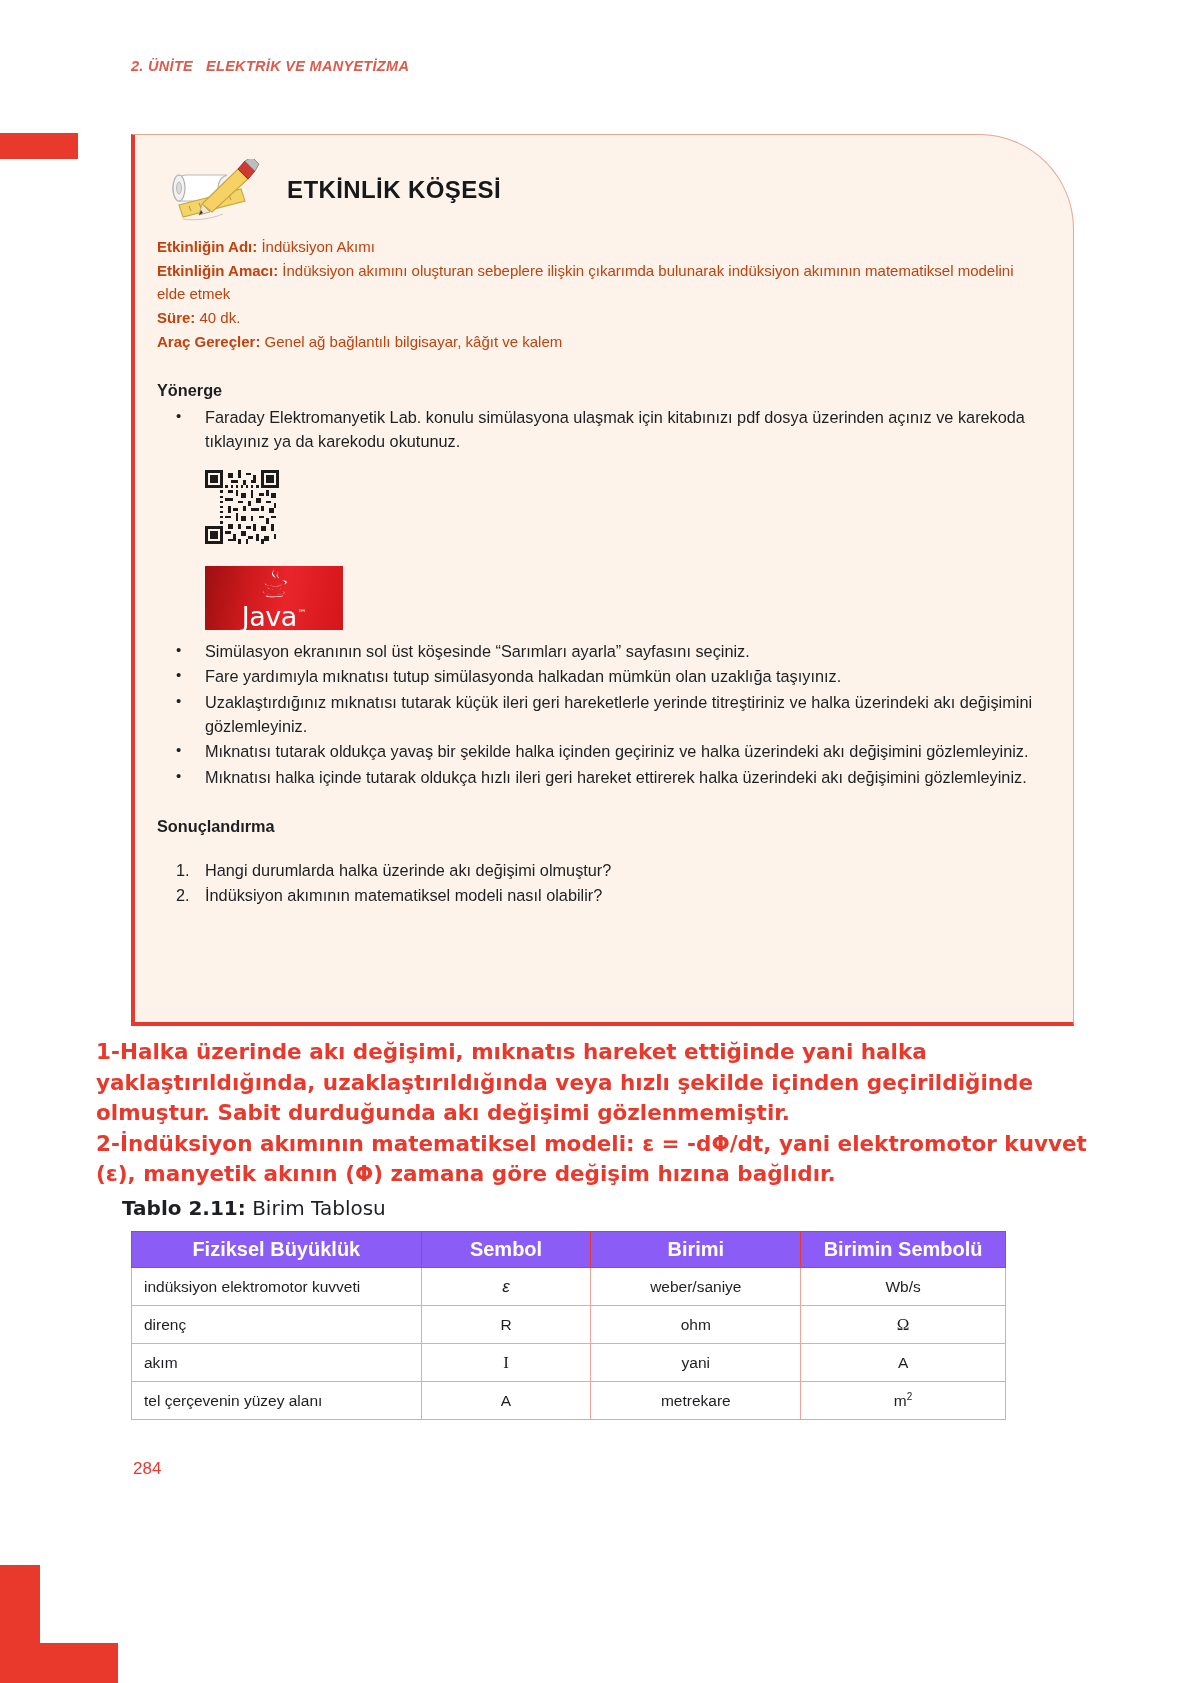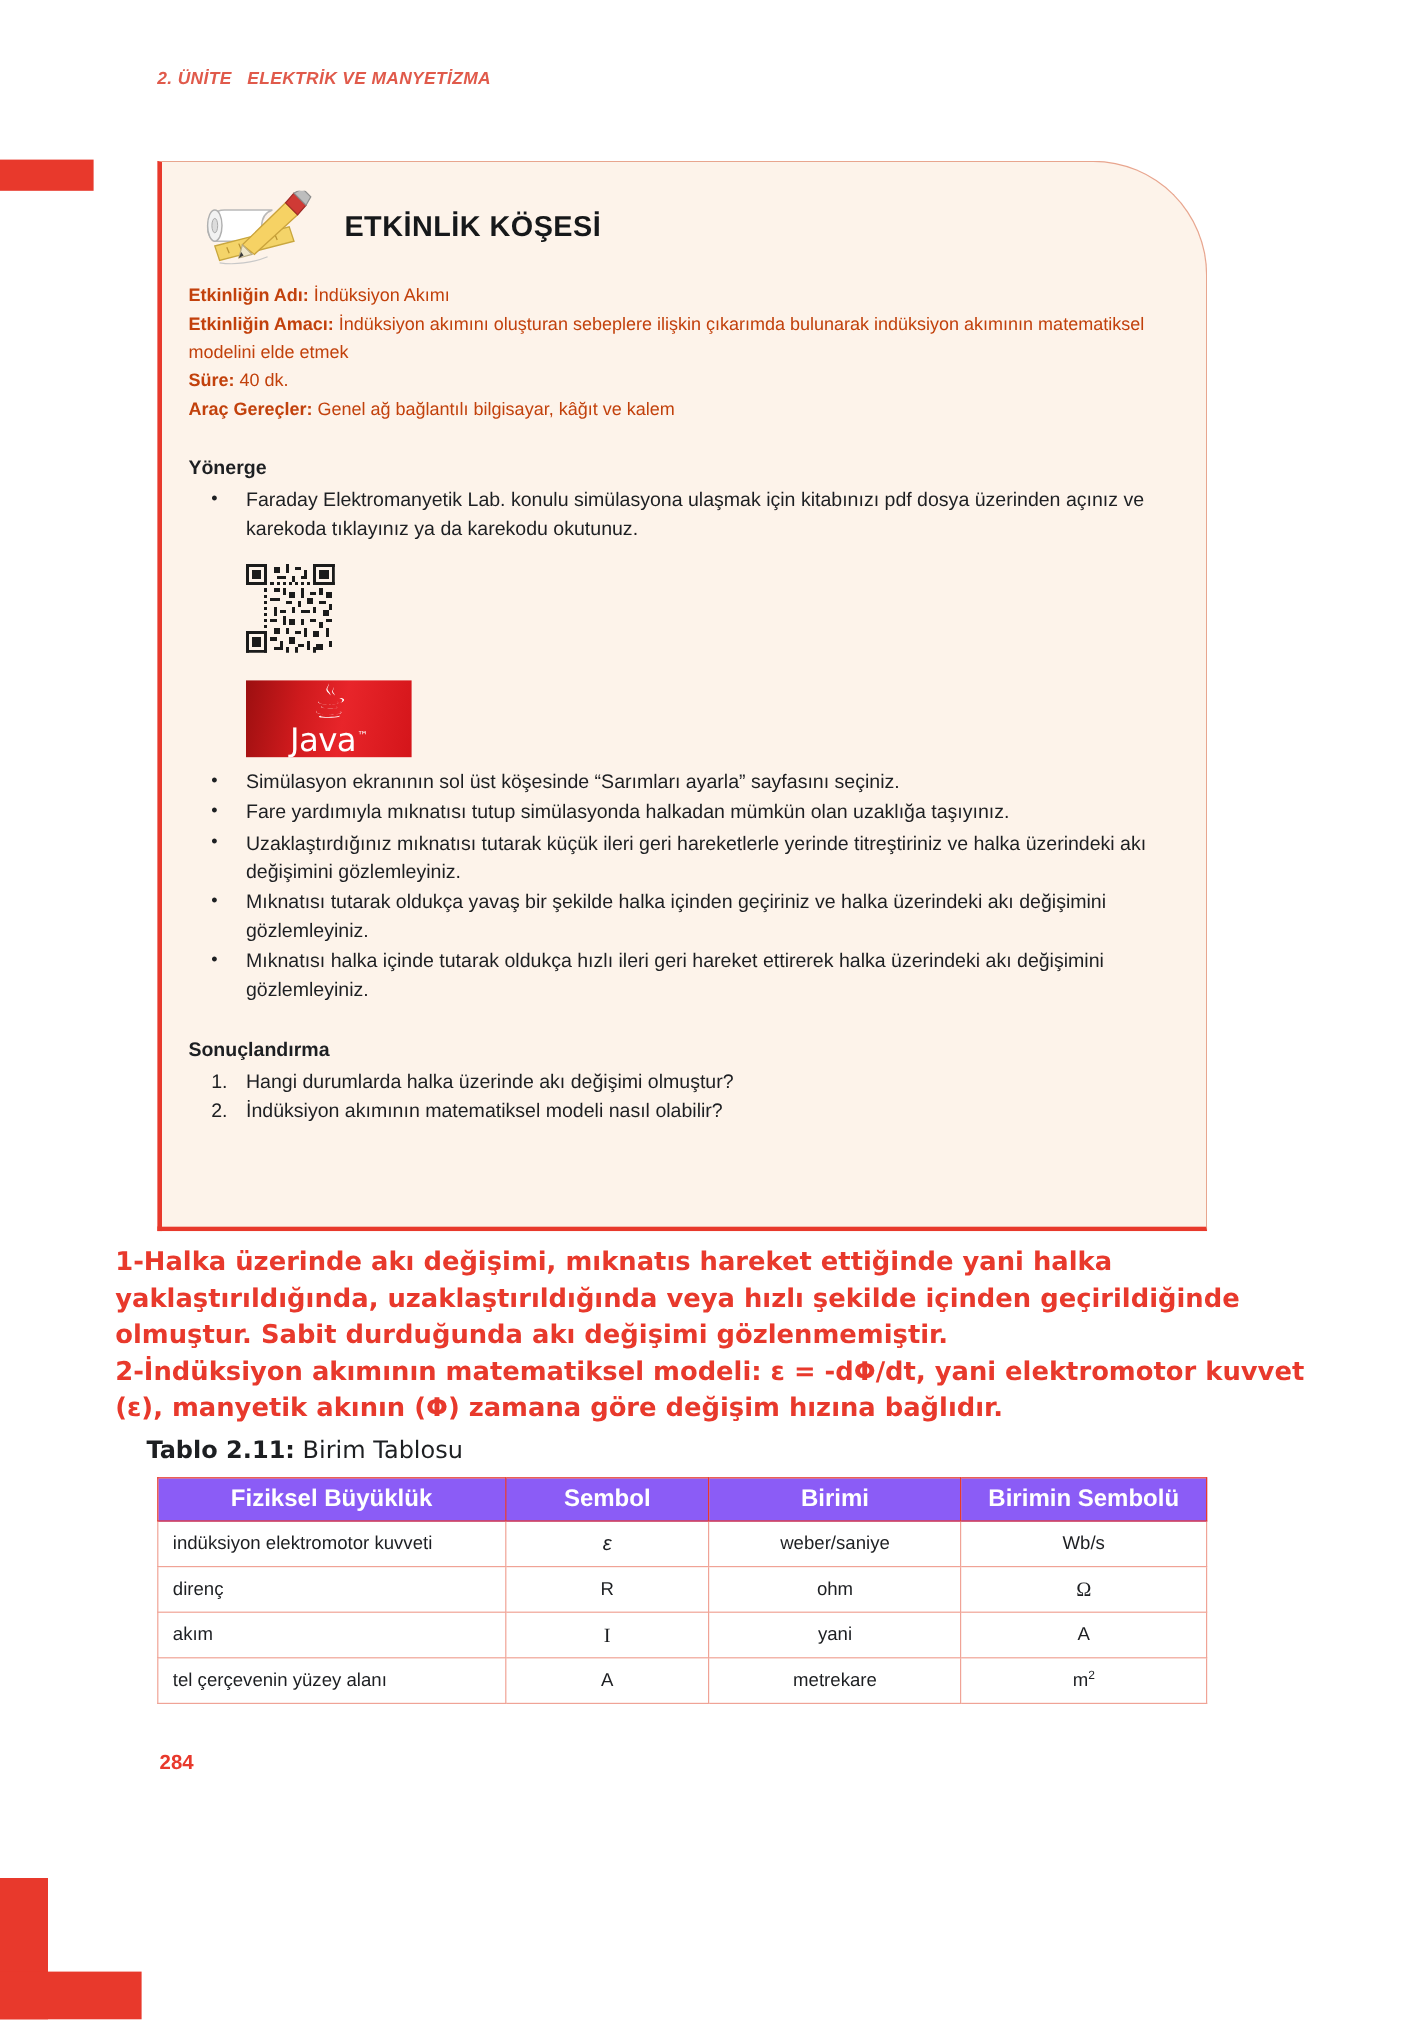--- a/index.html
+++ b/index.html
@@ -38,21 +38,21 @@
     font-weight: 600;
     color: #e05a4b;
     letter-spacing: .3px;
     white-space: pre;
   }
 
   
   .activity-box {
     position: absolute;
     left: 131px; top: 134px;
-    width: 875px; height: 892px;
+    width: 943px; height: 892px;
     background: #fdf3ea;
     border: 1px solid #e8a58e;
     border-left: 4px solid #e8392c;
     border-bottom: 4px solid #e8392c;
     border-top-right-radius: 95px;
   }
   .activity-head {
     display: flex; align-items: center;
     padding: 24px 0 0 30px;
     height: 86px;
@@ -103,21 +103,21 @@
   .java-word {
     color: #ffffff; font-size: 27px; line-height: 1;
     font-family: "DejaVu Sans", sans-serif;
     letter-spacing: -.5px;
     position: relative;
   }
   .java-tm {
     font-size: 9px; vertical-align: super; margin-left: 1px;
   }
 
-  ol.sonuc { list-style: none; margin-top: 5px; counter-reset: s; }
+  ol.sonuc { list-style: none; margin-top: 22px; counter-reset: s; }
   ol.sonuc > li {
     position: relative;
     padding-left: 48px;
     font-size: 16.3px; color: #1d1f22; line-height: 1.5;
     counter-increment: s;
   }
   ol.sonuc > li::before {
     content: counter(s) ".";
     position: absolute; left: 19px; top: 0;
   }
@@ -170,21 +170,21 @@
   table.unit-table th.c1 { width: 170px; }
   table.unit-table th.c2 { width: 210px; }
   table.unit-table th.c3 { width: 205px; }
   .eps-italic { font-style: italic; font-size: 17px; }
   .serif-sym { font-family: "Liberation Serif", serif; font-size: 17px; }
   sup.sq { font-size: 10px; vertical-align: super; }
 
   
   .page-number {
     position: absolute; left: 133px; top: 1459px;
-    font-size: 17px; color: #e8392c; font-weight: bold;
+    font-size: 17px; color: #e8392c; font-weight: normal;
   }
 </style>
 </head>
 <body>
 
 <div class="tab-mark-top"></div>
 
 <div class="page-header">2. ÜNİTE   ELEKTRİK VE MANYETİZMA</div>
 
 <div class="activity-box">

